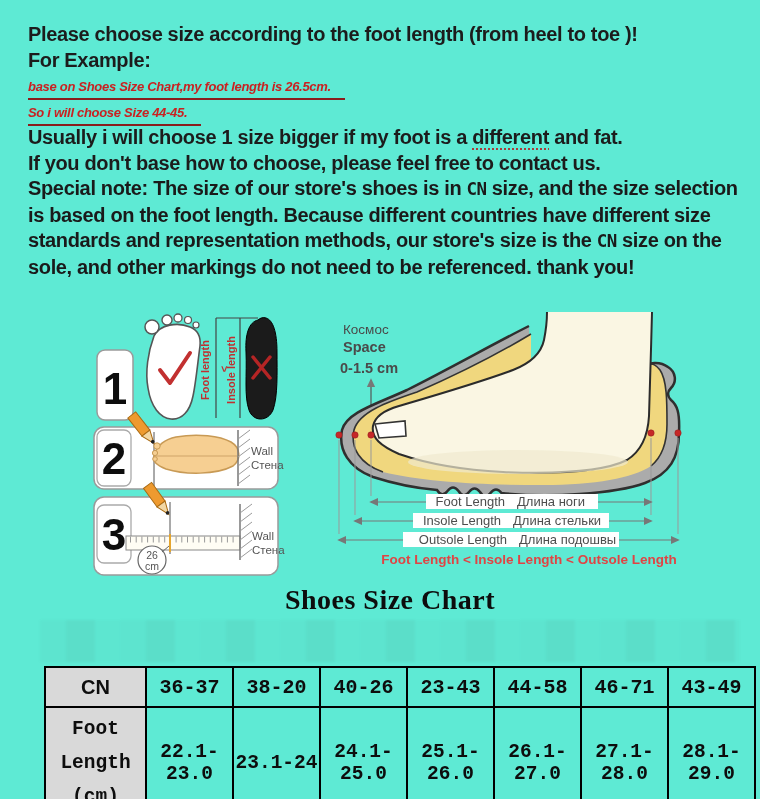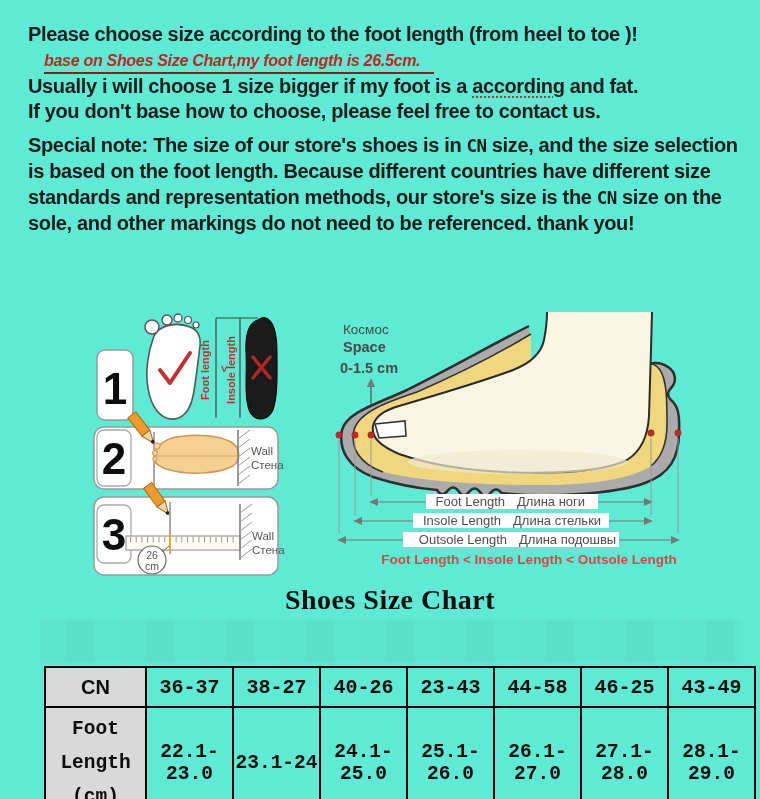--- a/index.html
+++ b/index.html
@@ -10,32 +10,32 @@
   }
   
   .intro { position:absolute; left:28px; top:22px; width:712px; }
   .tline {
     font-weight:bold; font-size:20px; line-height:25.5px;
     letter-spacing:-0.35px; white-space:nowrap; color:#1c1c1c;
   }
   .red-wrap { line-height:25.5px; height:26px; }
   .red-line {
     display:inline-block; color:#c92121; font-style:italic; font-weight:bold;
-    font-size:16px; letter-spacing:-0.3px; border-bottom:2.5px solid #8a1d1d;
-    padding-right:14px; line-height:23px;margin-left:16px;
+    font-size:13px; letter-spacing:-0.3px; border-bottom:2.5px solid #8a1d1d;
+    padding-right:14px; line-height:23px;
   }
   .dotted-mark {
     text-decoration:underline dotted #a83a3a 2px;
     text-underline-offset:4px;
   }
   .cn-inline {
     font-family:"DejaVu Sans Mono", monospace; font-size:17.5px;
     letter-spacing:-0.5px; font-weight:bold;
   }
-  .note { font-weight:bold; font-size:20px; line-height:25.5px; letter-spacing:-0.35px; white-space:normal;margin-top:8px; }
+  .note { font-weight:bold; font-size:20px; line-height:25.5px; letter-spacing:-0.35px; white-space:normal; }
   
   .steps-svg { position:absolute; left:92px; top:310px; }
   .shoe-svg  { position:absolute; left:333px; top:312px; }
   .step-num { font-family:"Liberation Sans", sans-serif; font-weight:900; font-size:44px; fill:#0d0d0d; }
   .rot-red  { font-family:"Liberation Sans", sans-serif; font-weight:bold; font-size:11px; fill:#c03030; }
   .wall-txt { font-family:"Liberation Sans", sans-serif; font-size:11.5px; fill:#555; }
   .meas-txt { font-family:"Liberation Sans", sans-serif; font-size:13px; fill:#4d4d4d; }
   .formula-txt { font-family:"Liberation Sans", sans-serif; font-weight:bold; font-size:13.5px; fill:#e04444; }
   .space-txt { font-family:"Liberation Sans", sans-serif; font-size:13.5px; fill:#4a4a4a; }
   .space-txt-b { font-family:"Liberation Sans", sans-serif; font-weight:bold; font-size:14.5px; fill:#4a4a4a; }
@@ -70,22 +70,24 @@
     background:#d9d9d9; font-size:20px; line-height:34px; padding:4px 0;
   }
 </style>
 </head>
 <body>
 
 <div class="page">
 
   <div class="intro">
     <div class="tline">Please choose size according to the foot length (from heel to toe )!</div>
+    <div class="tline">For Example:</div>
     <div class="red-wrap"><span class="red-line">base on Shoes Size Chart,my foot length is 26.5cm.</span></div>
-    <div class="tline"><span>Usually i will choose 1 size bigger if my foot is a </span><span class="dotted-mark">according</span><span> and fat.</span></div>
+    <div class="red-wrap"><span class="red-line">So i will choose Size 44-45.</span></div>
+    <div class="tline"><span>Usually i will choose 1 size bigger if my foot is a </span><span class="dotted-mark">different</span><span> and fat.</span></div>
     <div class="tline">If you don't base how to choose, please feel free to contact us.</div>
     <div class="note"><span>Special note: The size of our store's shoes is in </span><span class="cn-inline">CN</span><span> size, and the size selection is based on the foot length. Because different countries have different size standards and representation methods, our store's size is the </span><span class="cn-inline">CN</span><span> size on the sole, and other markings do not need to be referenced. thank you!</span></div>
   </div>
 
   <svg class="steps-svg" width="240" height="270" viewBox="0 0 240 270">
 
     <g transform="translate(0,2)">
       <rect x="5" y="38" width="36" height="70" rx="8" fill="#fff" stroke="#9a9a9a" stroke-width="1.5"></rect>
       <text class="step-num" x="23" y="92" text-anchor="middle">1</text>
       <g transform="translate(46,0)">
@@ -233,25 +235,25 @@
         <col style="width:87px">
       <col style="width:87px">
         <col style="width:87px">
         <col style="width:87px">
         <col style="width:87px">
     </colgroup>
     <tbody>
         <tr class="hrow">
       <td class="cn-cell">CN</td>
       <td>36-37</td>
-      <td>38-27</td>
+      <td>38-20</td>
       <td>40-26</td>
       <td>23-43</td>
       <td>44-58</td>
-      <td>46-25</td>
+      <td>46-71</td>
       <td>43-49</td>
     </tr>
     <tr class="vrow">
       <td class="label-cell">
         <div>Foot Length</div>
         <div>(cm)</div>
       </td>
       <td>22.1-23.0</td>
       <td>23.1-24</td>
       <td>24.1-25.0</td>

